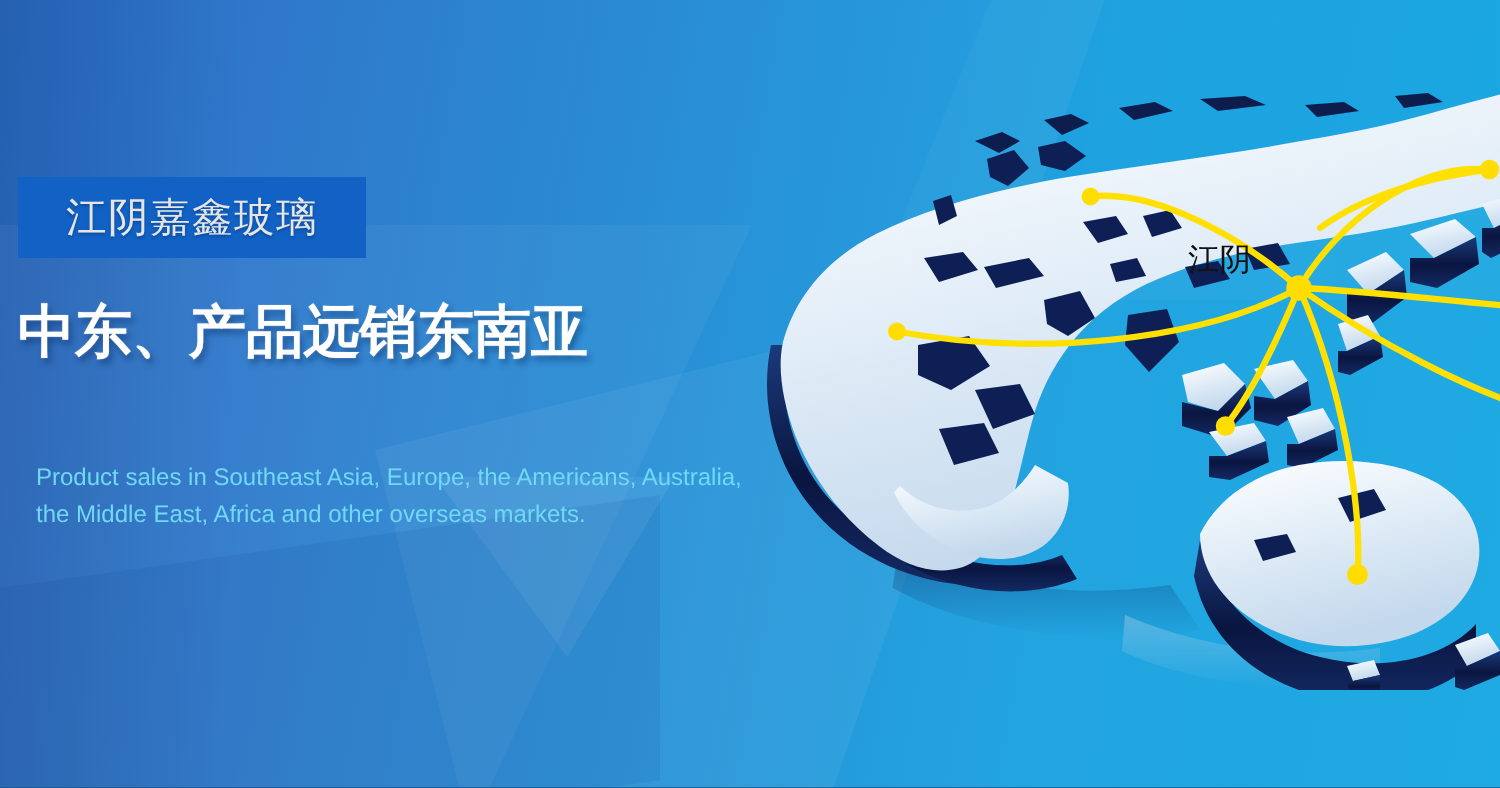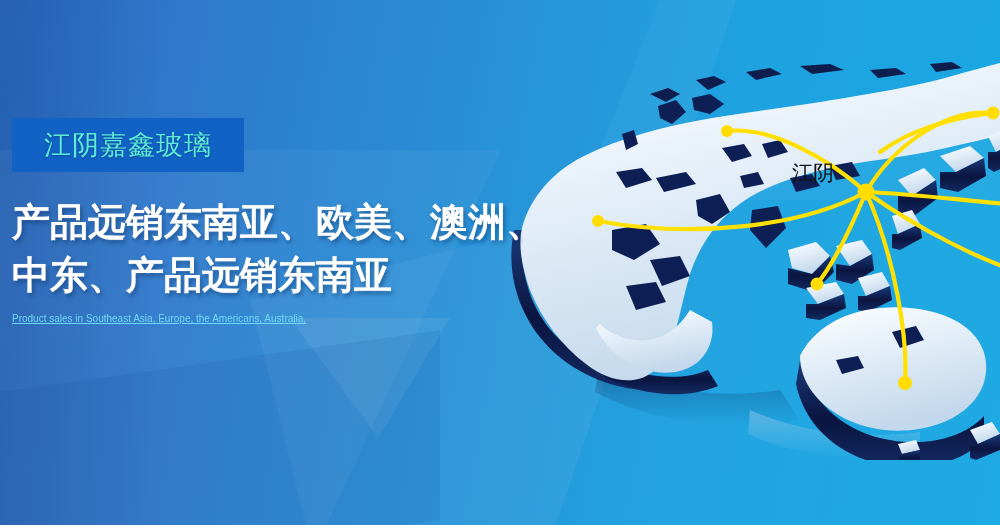--- a/index.html
+++ b/index.html
@@ -40,42 +40,41 @@
 
   
   .content{position:absolute;left:0;top:0;width:580px;height:525px;}
   .badge{
     position:absolute;left:12px;top:118px;
     width:232px;height:54px;
     background:#1162c4;
     display:flex;align-items:center;justify-content:center;
   }
   .badge span{
-    color:#5eead4;font-size:27px;letter-spacing:1px;
+    color:#e5e5e5;font-size:27px;letter-spacing:1px;
     font-family:Liberation Serif, serif;
     text-shadow:0 1px 2px rgba(0,30,80,.35);
   }
   .headline{position:absolute;left:12px;top:196px;width:560px;}
   .headline .line{
     display:block;
     color:#ffffff;
     font-size:38px;
     font-weight:bold;
     line-height:53px;
     letter-spacing:0px;
     white-space:nowrap;
     text-shadow:2px 3px 4px rgba(4,40,90,.45),
                 0 0 1px rgba(255,255,255,.5);
   }
   .subline{
-    position:absolute;left:12px;top:306px;width:560px;
+    position:absolute;left:24px;top:306px;width:560px;
     color:#6fd9f5;
-    font-size:10px;
+    font-size:16px;
     line-height:25px;
-    text-decoration:underline;
   }
   .subline span{display:block;white-space:nowrap;}
 </style>
 </head>
 <body>
 
 <div class="banner">
 
   <div class="facet f7"></div>
   <div class="facet f1"></div>
@@ -250,22 +249,22 @@
     </svg>
   </div>
 
   <div class="content">
 
     <div class="badge">
       <span>江阴嘉鑫玻璃</span>
     </div>
 
     <div class="headline">
-      <span class="line">产品远销东南亚、欧美、澳洲、</span>
       <span class="line">中东、产品远销东南亚</span>
     </div>
 
     <div class="subline">
       <span>Product sales in Southeast Asia, Europe, the Americans, Australia,</span>
+      <span>the Middle East, Africa and other overseas markets.</span>
     </div>
 
   </div>
 </div>
 
 </body></html>

